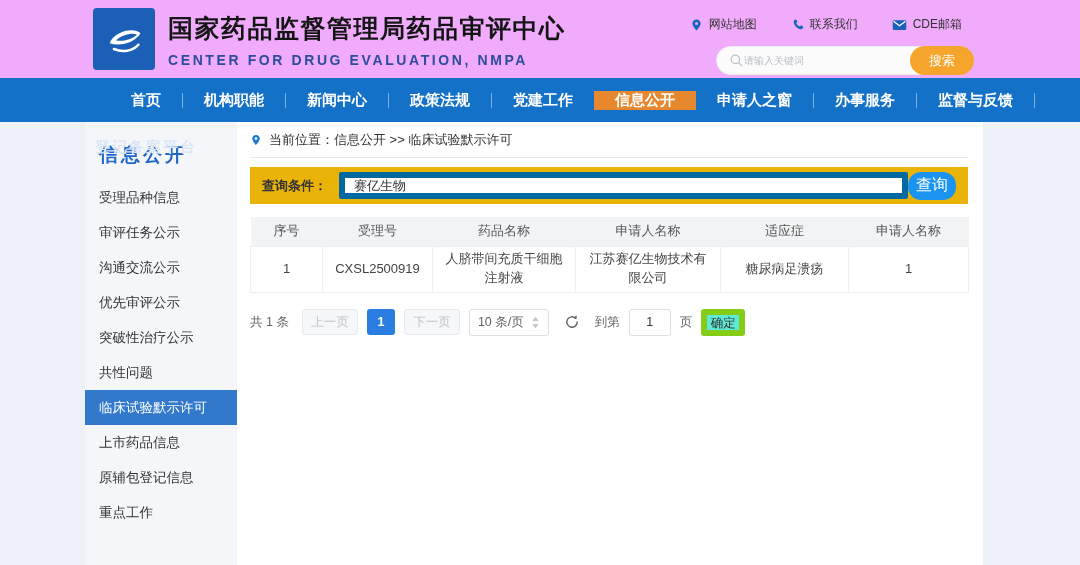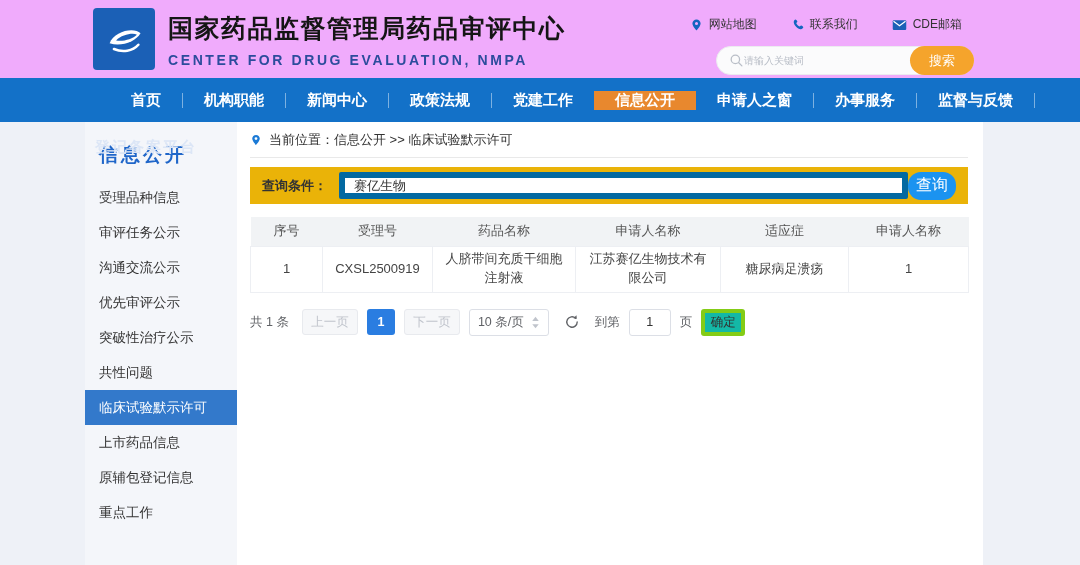--- a/index.html
+++ b/index.html
@@ -49,21 +49,21 @@
   table.results th { background:#f1f3f5; height:29px; font-weight:normal; color:#555; text-align:center; }
   table.results td { height:46px; text-align:center; color:#444; background:#fff; border:1px solid #edeff3; line-height:1.45; padding:2px 8px; }
 
   .pagination { margin-top:16px; display:flex; align-items:center; gap:9px; font-size:12.5px; color:#606266; }
   .pg-total { margin-right:4px; white-space:nowrap; }
   .pg-btn { min-width:56px; height:26px; line-height:24px; text-align:center; background:#f6f7f9; color:#c0c4cc; border:1px solid #e8eaee; border-radius:3px; padding:0 8px; cursor:default; white-space:nowrap; }
   .pg-num { width:28px; height:26px; line-height:26px; text-align:center; background:#2a7de1; color:#fff; font-weight:bold; border-radius:3px; cursor:pointer; }
   .pg-size { height:27px; border:1px solid #dcdfe6; border-radius:3px; padding:0 8px; display:flex; align-items:center; gap:7px; background:#fff; cursor:pointer; white-space:nowrap; }
   .refresh-wrap { margin:0 6px; display:flex; align-items:center; cursor:pointer; }
   .goto-input { width:42px; height:27px; border:1px solid #dcdfe6; border-radius:3px; text-align:center; font-size:12.5px; color:#333; outline:none; font-family:inherit; }
-  .confirm-btn { width:44px; height:27px; border:4px solid #84cc16; border-radius:3px; background:#14b8a6; color:#333; font-size:12.5px; cursor:pointer; font-family:Liberation Serif, serif; }
+  .confirm-btn { width:44px; height:27px; border:6px solid #84cc16; border-radius:3px; background:#5eead4; color:#333; font-size:12.5px; cursor:pointer; font-family:Liberation Serif, serif; }
 
   svg { display:block; }
 </style>
 </head>
 <body>
 
 <div class="page">
 
   <header class="topbar">
     <div class="brand">

